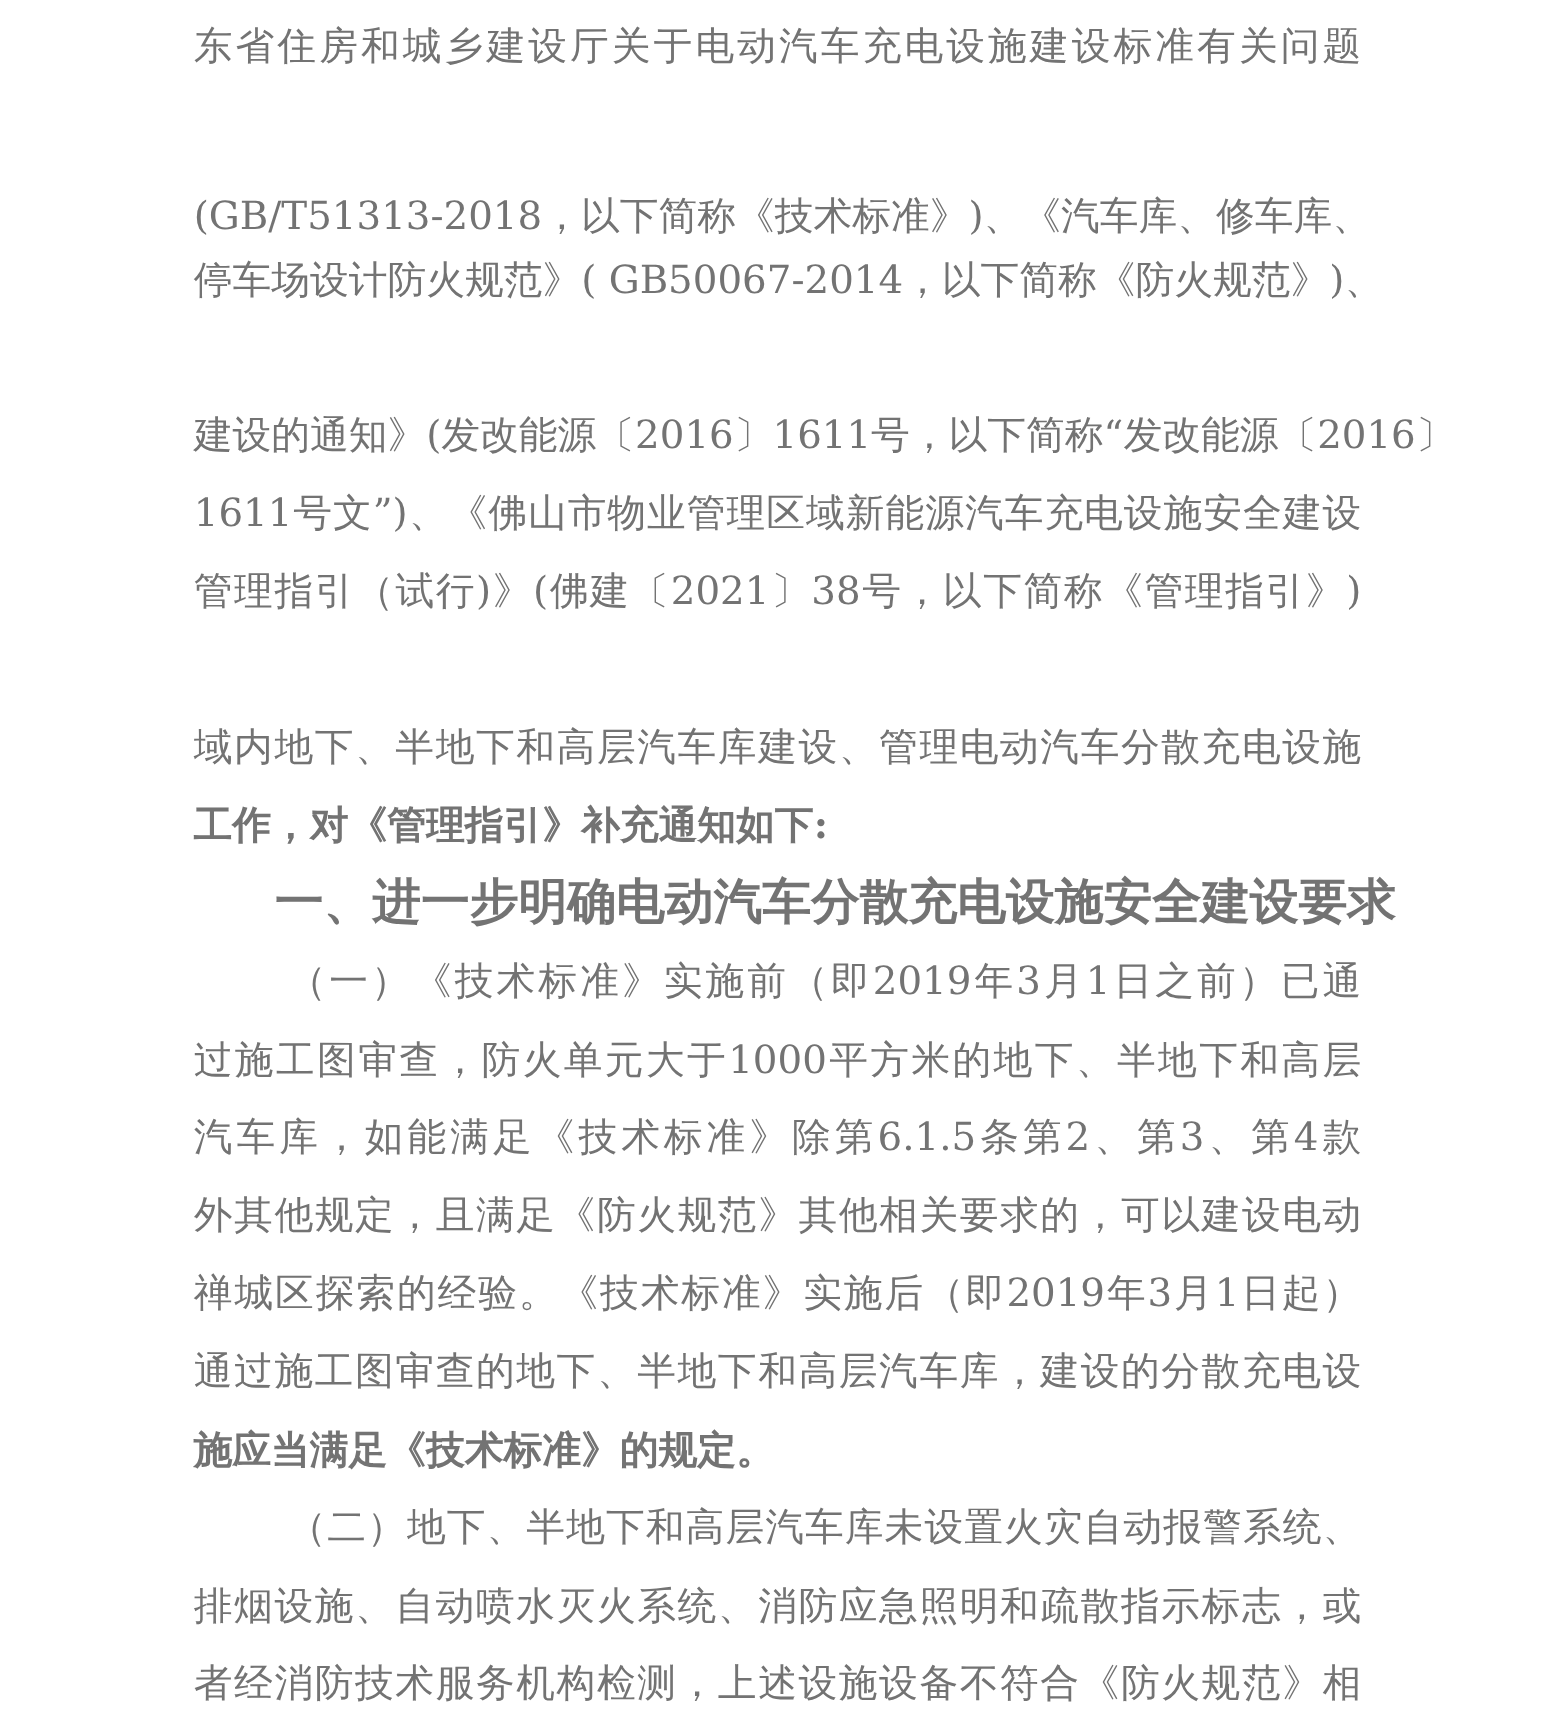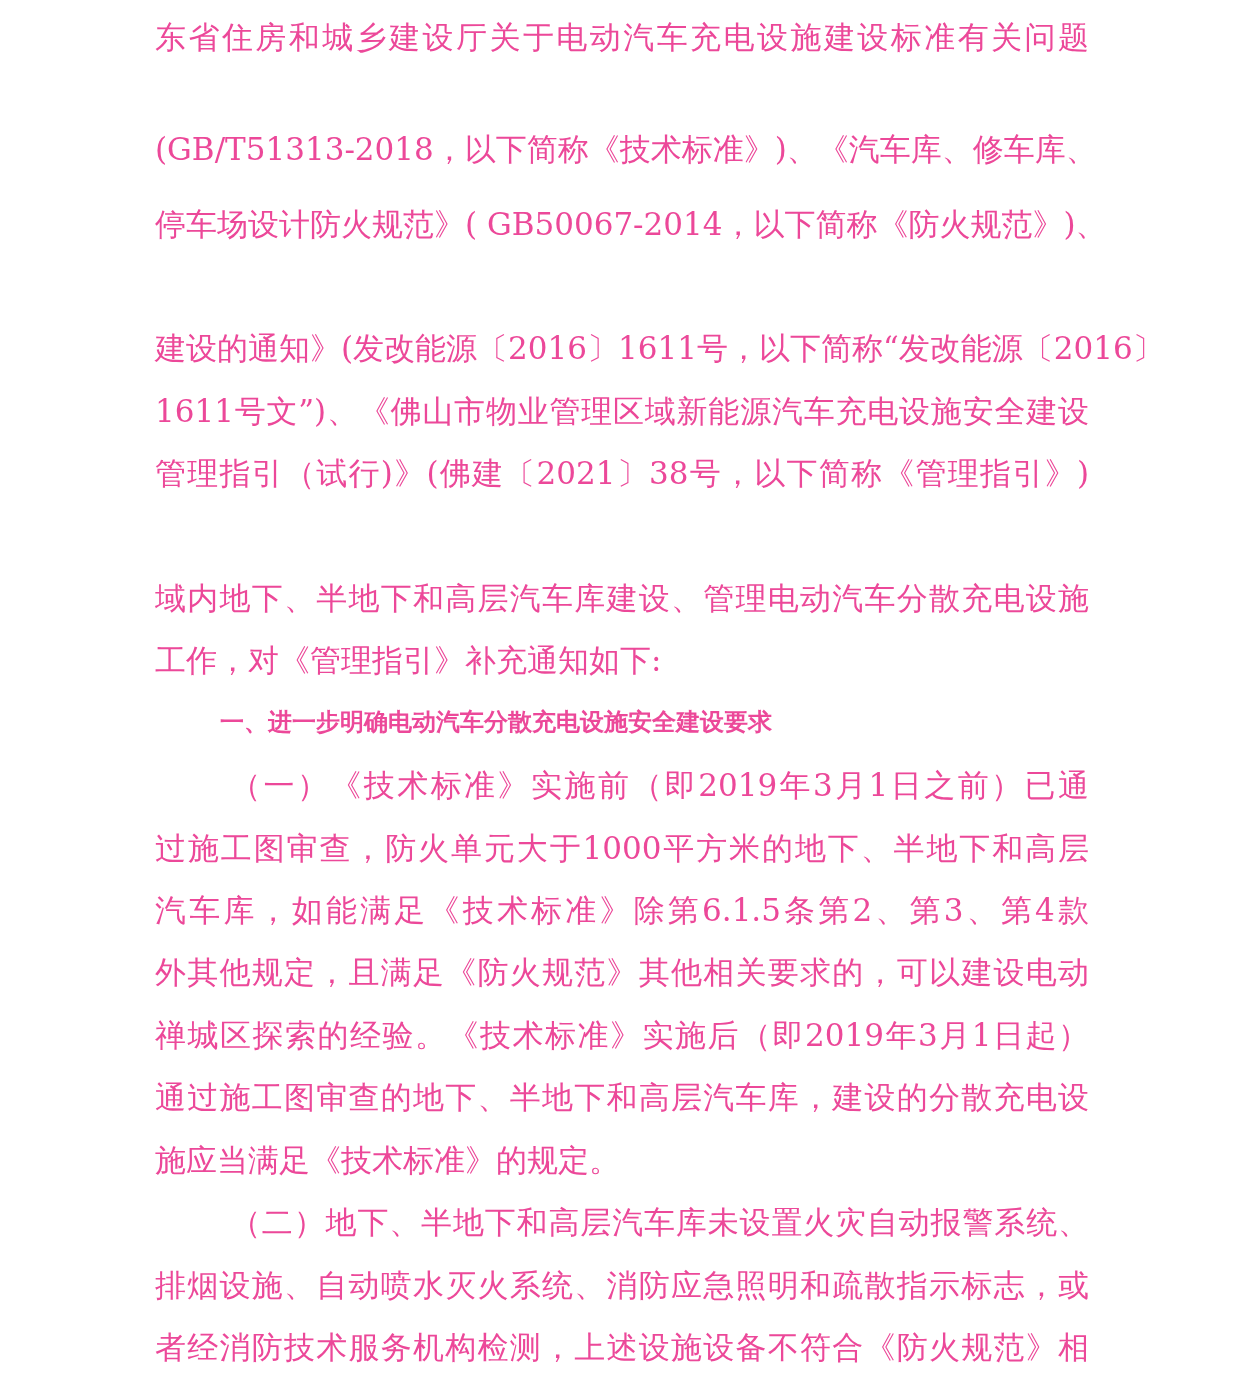--- a/index.html
+++ b/index.html
@@ -1,42 +1,42 @@
 <!DOCTYPE html>
 <html><head>
 <meta charset="utf-8">
 <style>
   html, body { margin: 0; padding: 0; background: #ffffff; }
   body { width: 1240px; height: 1382px; position: relative; overflow: hidden; }
   .page {
     position: absolute; left: 0; top: 0; width: 1240px; height: 1382px;
     font-family: "DejaVu Serif", "Liberation Serif", serif;
-    color: #ec4899;
+    color: #737373;
   }
   .line {
     position: absolute; left: 155px; width: 934px;
     height: 50px; line-height: 50px;
     font-size: 31px; white-space: nowrap;
     text-align: justify; text-align-last: justify;
     letter-spacing: 0px;
   }
-  .line.last { text-align-last: left; }
+  .line.last { text-align-last: left; font-weight: bold; }
   .heading {
     position: absolute; left: 220px; height: 50px; line-height: 50px;
     font-family: "DejaVu Sans", "Liberation Sans", sans-serif;
-    font-weight: bold; font-size: 24px; white-space: nowrap;
+    font-weight: bold; font-size: 39px; white-space: nowrap;
   }
   .indent { left: 230px; width: 859px; }
 </style>
 </head>
 <body>
 
 <div class="page">
   <div class="line" style="top:12px">东省住房和城乡建设厅关于电动汽车充电设施建设标准有关问题</div>
-  <div class="line" style="top:124px">(GB/T51313-2018，以下简称《技术标准》)、《汽车库、修车库、</div>
+  <div class="line" style="top:148px">(GB/T51313-2018，以下简称《技术标准》)、《汽车库、修车库、</div>
   <div class="line" style="top:199px">停车场设计防火规范》( GB50067-2014，以下简称《防火规范》)、</div>
   <div class="line" style="top:323px">建设的通知》(发改能源〔2016〕1611号，以下简称“发改能源〔2016〕</div>
   <div class="line" style="top:386px">1611号文”)、《佛山市物业管理区域新能源汽车充电设施安全建设</div>
   <div class="line" style="top:448px">管理指引（试行)》(佛建〔2021〕38号，以下简称《管理指引》)</div>
   <div class="line" style="top:573px">域内地下、半地下和高层汽车库建设、管理电动汽车分散充电设施</div>
   <div class="line last" style="top:635px">工作，对《管理指引》补充通知如下:</div>
 
   <div class="heading" style="top:697px">一、进一步明确电动汽车分散充电设施安全建设要求</div>
 
   <div class="line indent" style="top:760px">（一）《技术标准》实施前（即2019年3月1日之前）已通</div>

